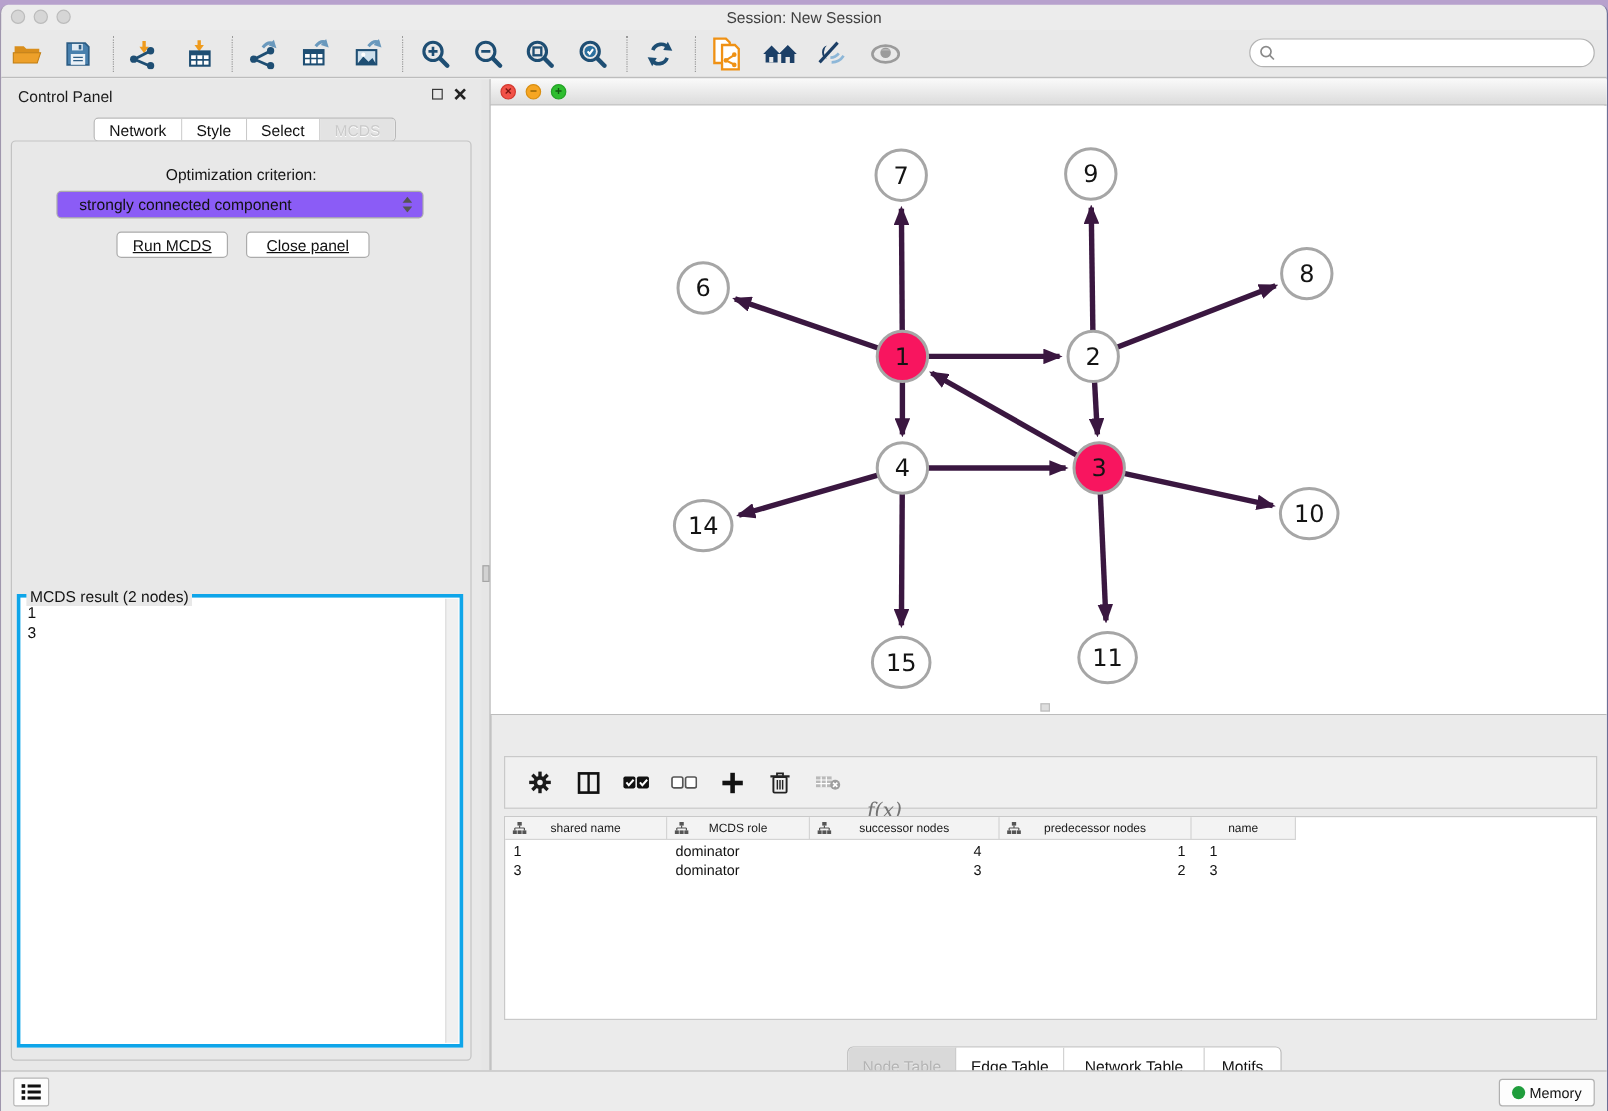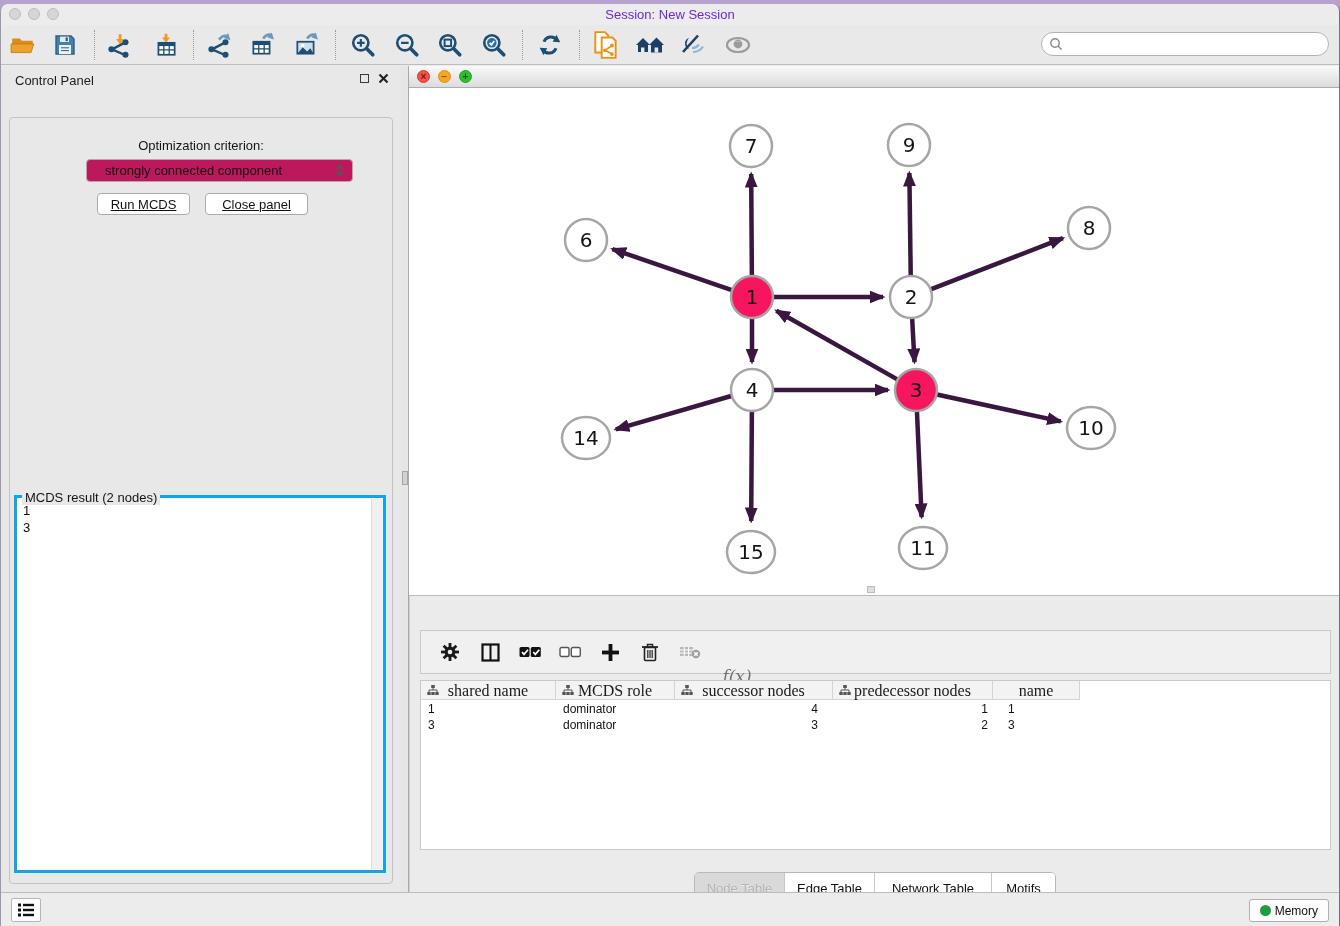--- a/index.html
+++ b/index.html
@@ -8,21 +8,21 @@
 
   .app { position:absolute; top:4px; left:0; right:0; bottom:0;
          background:#ececec; border-radius:7px 7px 0 0; overflow:hidden;
          border-left:1px solid #9f96ad; border-right:1px solid #6d6f96; }
 
   
   .titlebar { position:absolute; top:0; left:0; right:0; height:21px; }
   .tl-dot { position:absolute; top:4px; width:12px; height:12px; border-radius:50%;
             background:#d6d6d6; border:1px solid #bcbcbc; }
   .win-title { position:absolute; top:3px; left:0; right:0; text-align:center;
-               font-size:13px; color:#6d28d9; }
+               font-size:13px; color:#404040; }
 
   
   .toolbar { position:absolute; top:21px; left:0; right:0; height:40px;
              background:#e9e9e9; border-bottom:1px solid #bdbdbd; }
   .tbtn { position:absolute; top:3px; width:34px; height:34px; display:flex;
           align-items:center; justify-content:center; }
   .tsep { position:absolute; top:5px; height:30px; width:0;
           border-left:1px dotted #9a9a9a; }
   .searchbox { position:absolute; top:7px; right:10px; width:288px; height:24px;
                background:#fff; border:1px solid #b3b3b3; border-radius:13px;
@@ -43,22 +43,22 @@
   .tab { font-size:13px; color:#111; padding:2px 12px 0; border-right:1px solid #c9c9c9;
          background:#fff; text-align:center; }
   .tab:last-child { border-right:none; }
   .tab.active { background:#e3e3e3; color:#cacaca; text-shadow:0 1px 0 #fff; }
 
   .cp-box { position:absolute; left:8px; right:8px; top:51px; bottom:8px;
             border:1px solid #c3c3c3; border-radius:4px; background:#e8e8e8; }
   .opt-label { position:absolute; top:20px; left:0; right:0; text-align:center;
                font-size:13px; color:#141414; }
   .criterion { position:absolute; left:37px; right:39px; top:41px; height:23px;
-               background:#be185d; border:1px solid #ababab; border-radius:4px;
-               display:flex; align-items:center; padding:0 8px 0 18px; font-size:13px; color:#111;margin-left:39px; }
+               background:#8b5cf6; border:1px solid #ababab; border-radius:4px;
+               display:flex; align-items:center; padding:0 8px 0 18px; font-size:13px; color:#111; }
   .criterion .stepper { margin-left:auto; }
   .cp-btn { position:absolute; top:75px; height:22px; background:#fff;
             border:1px solid #ababab; border-radius:4px; font-size:13px; color:#111;
             display:flex; align-items:center; justify-content:center;text-decoration:underline; }
   .btn-run { left:87px; width:93px; }
   .btn-closep { left:195px; width:103px; }
 
   .result-box { position:absolute; left:4px; right:6px; top:377px; height:378px;
                 border:3px solid #0ea5e9; background:#fff; }
   .result-legend { position:absolute; top:-8px; left:5px; background:#e8e8e8;
@@ -96,26 +96,26 @@
                 background:#f0f0f0; border:1px solid #c9c9c9;
                 display:flex; align-items:center; gap:14px; padding-left:16px; }
   .tp-btn { width:26px; height:26px; display:flex; align-items:center; justify-content:center; }
   .fx { font-family:"DejaVu Serif", serif; font-style:italic; font-size:17px; color:#737373;margin-top:48px; }
 
   .dtable { position:absolute; left:10px; right:8px; top:84px; height:170px;
             background:#fff; border:1px solid #c9c9c9; }
   .thead { position:absolute; top:0; left:0; height:19px; display:flex;
            background:#f3f3f3; border-bottom:1px solid #d4d4d4; }
   .th { position:relative; height:19px; border-right:1px solid #d4d4d4;
-        font-size:16px; color:#1a1a1a; display:flex; align-items:center; justify-content:center;font-family:Liberation Serif, serif; }
+        font-size:10px; color:#1a1a1a; display:flex; align-items:center; justify-content:center; }
   .th .hicon { position:absolute; left:6px; top:4px; }
   .trow { position:absolute; left:0; display:flex; height:16px; font-size:12px; color:#111; }
   .td { height:16px; display:flex; align-items:center; }
 
-  .bottom-tabs { position:absolute; left:284px; top:276px; height:32px; display:flex;
+  .bottom-tabs { position:absolute; left:296px; top:276px; height:32px; display:flex;
                  border:1px solid #b9b9b9; border-radius:5px; overflow:hidden; background:#fff; }
   .btab { font-size:13px; color:#111; background:#fff; border-right:1px solid #c9c9c9;
           display:flex; align-items:center; justify-content:center; }
   .btab:last-child { border-right:none; }
   .btab.active { background:#d9d9d9; color:#b3b3b3; text-shadow:0 1px 0 #eee; }
 
   
   .statusbar { position:absolute; left:0; right:0; bottom:0; height:34px;
                background:#ececec; border-top:1px solid #bdbdbd; }
   .sb-left-btn { position:absolute; left:10px; top:5px; width:30px; height:24px;
@@ -297,20 +297,26 @@
   <div class="control-panel">
     <div class="panel-header">
       <span class="panel-title">Control Panel</span>
       <span class="ph-icons">
         <span class="float-glyph"></span>
         <svg width="11" height="11" viewBox="0 0 11 11">
           <line x1="1.5" y1="1.5" x2="9.5" y2="9.5" stroke="#222" stroke-width="2.2"></line>
           <line x1="9.5" y1="1.5" x2="1.5" y2="9.5" stroke="#222" stroke-width="2.2"></line>
         </svg>
       </span>
+    </div>
+    <div class="tabstrip">
+      <div class="tab">Network</div>
+      <div class="tab">Style</div>
+      <div class="tab">Select</div>
+      <div class="tab active">MCDS</div>
     </div>
     <div class="cp-box">
       <div class="opt-label">Optimization criterion:</div>
       <div class="criterion">
         <span>strongly connected component</span>
         <svg class="stepper" width="9" height="13" viewBox="0 0 9 13">
           <polygon points="4.5,0 8.5,5 0.5,5" fill="#555"></polygon>
           <polygon points="0.5,8 8.5,8 4.5,13" fill="#555"></polygon>
         </svg>
       </div>

